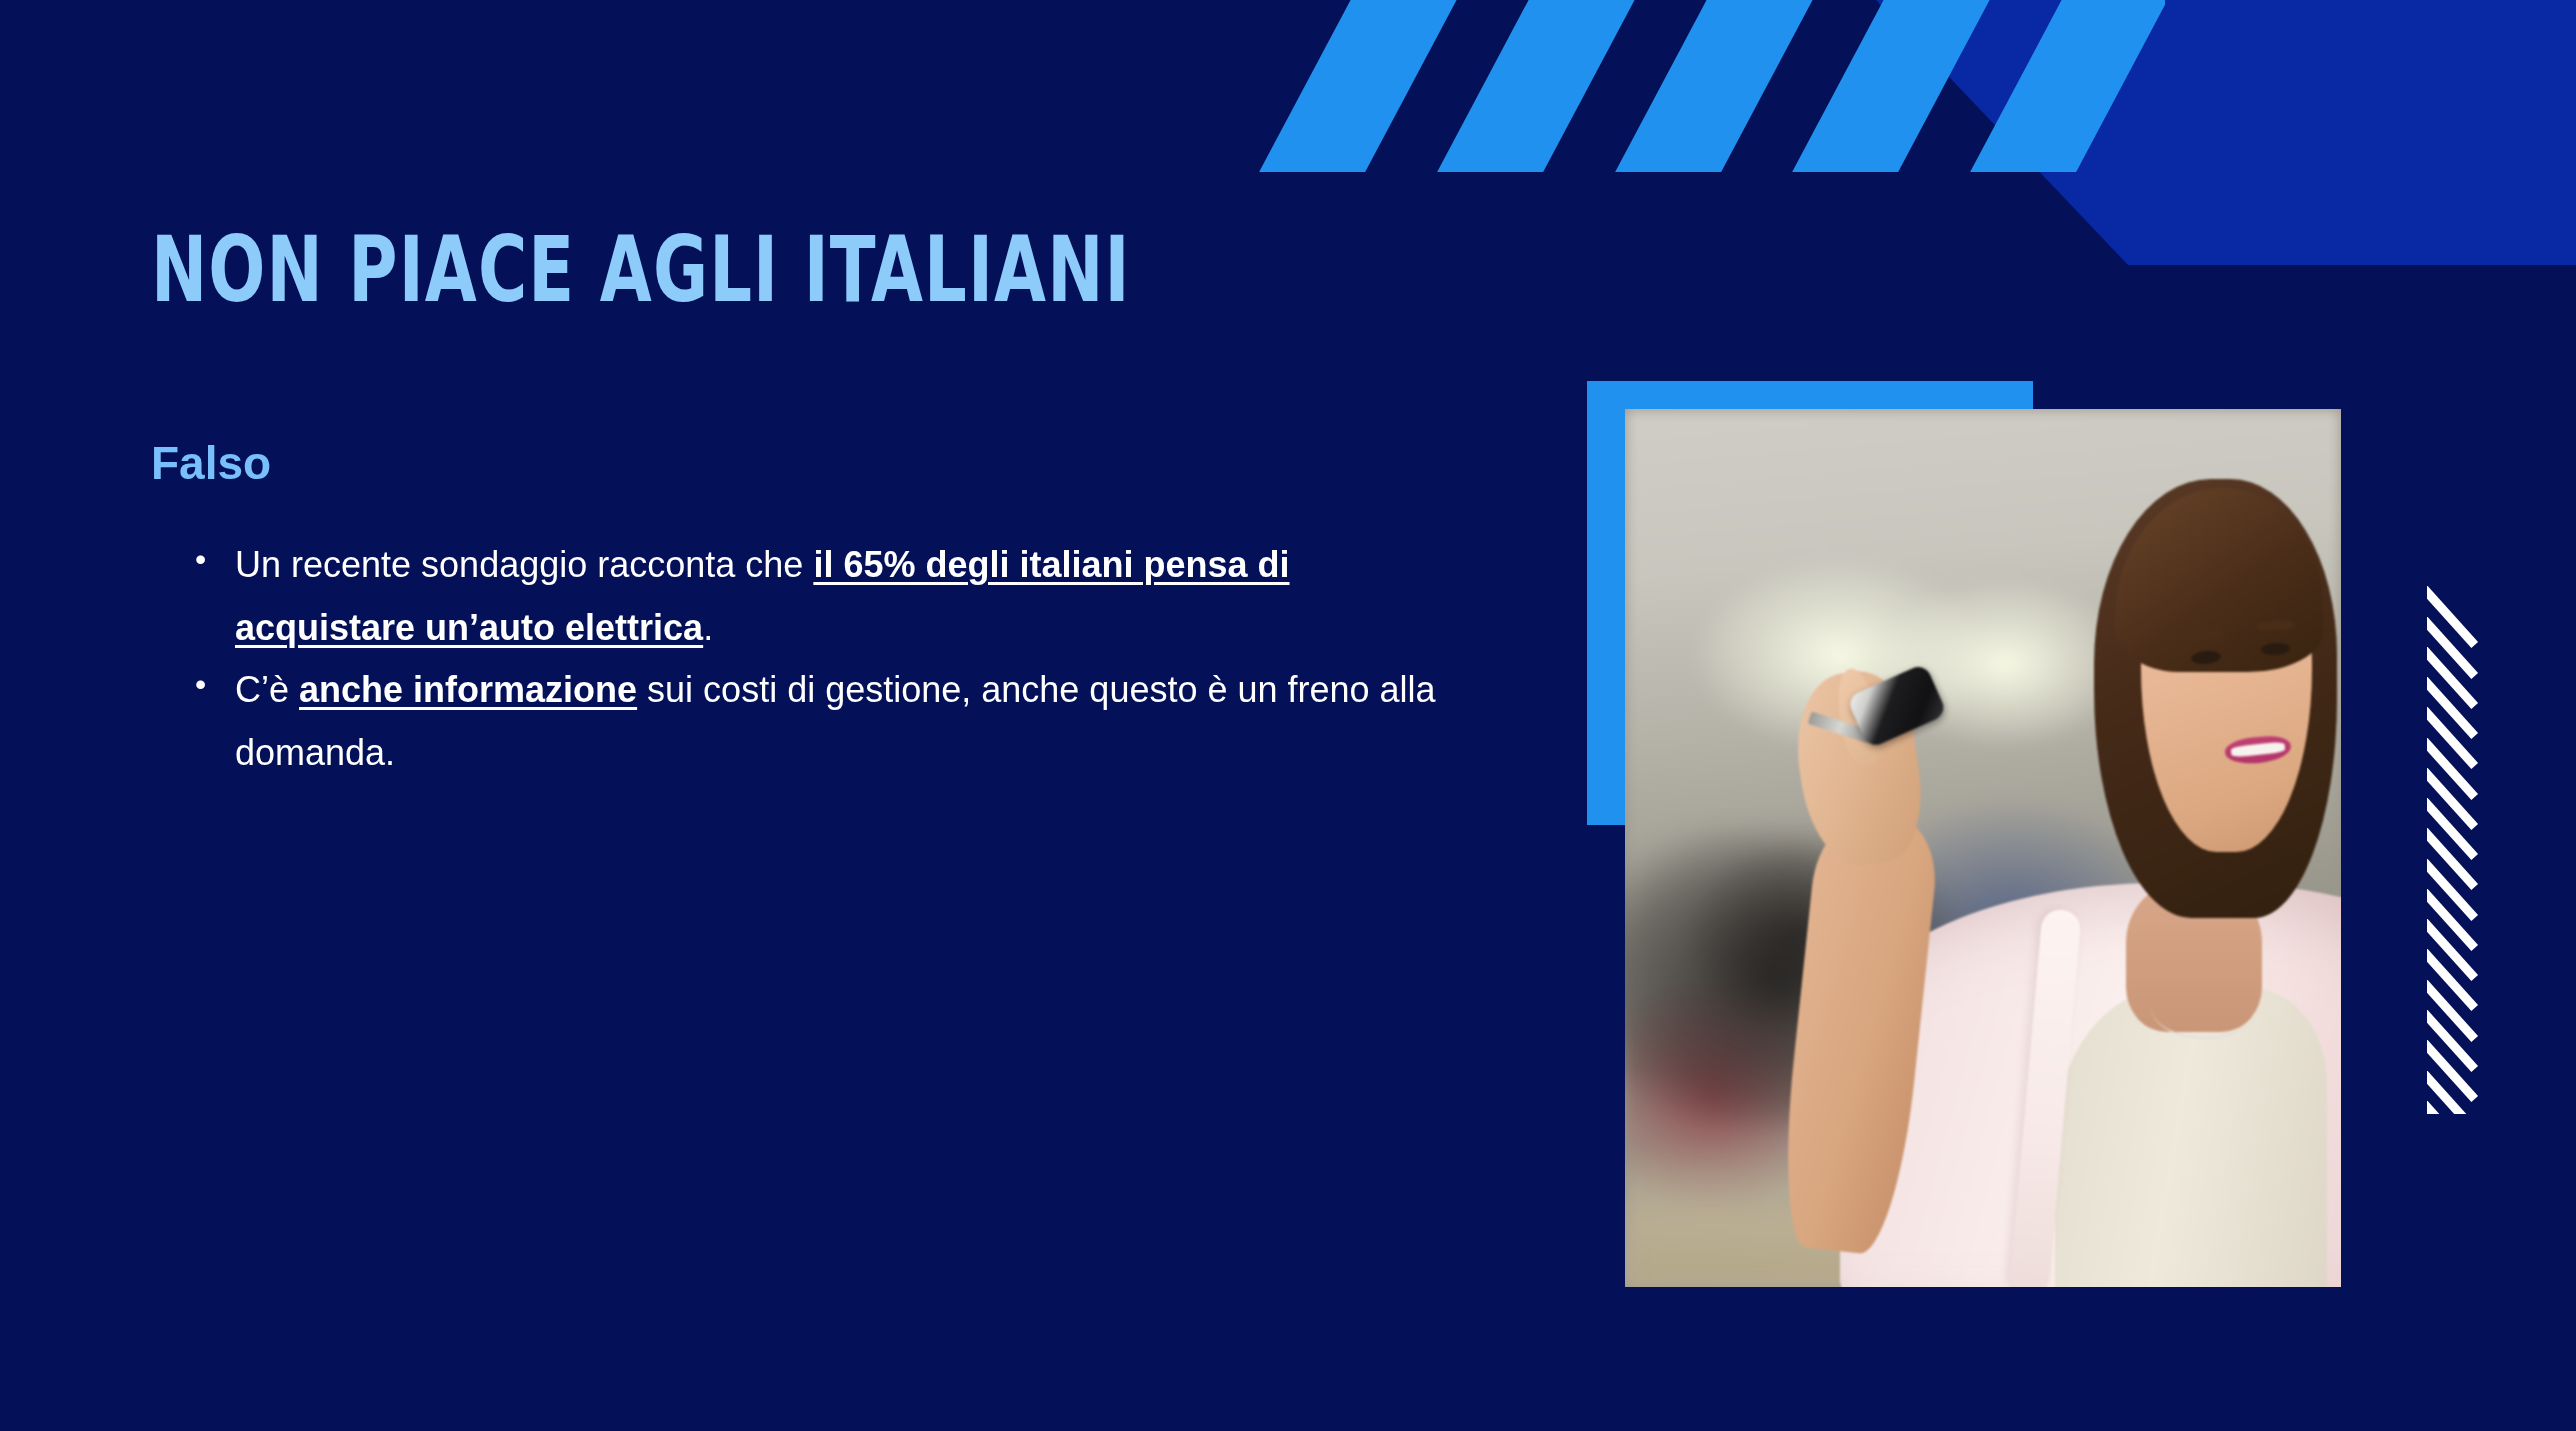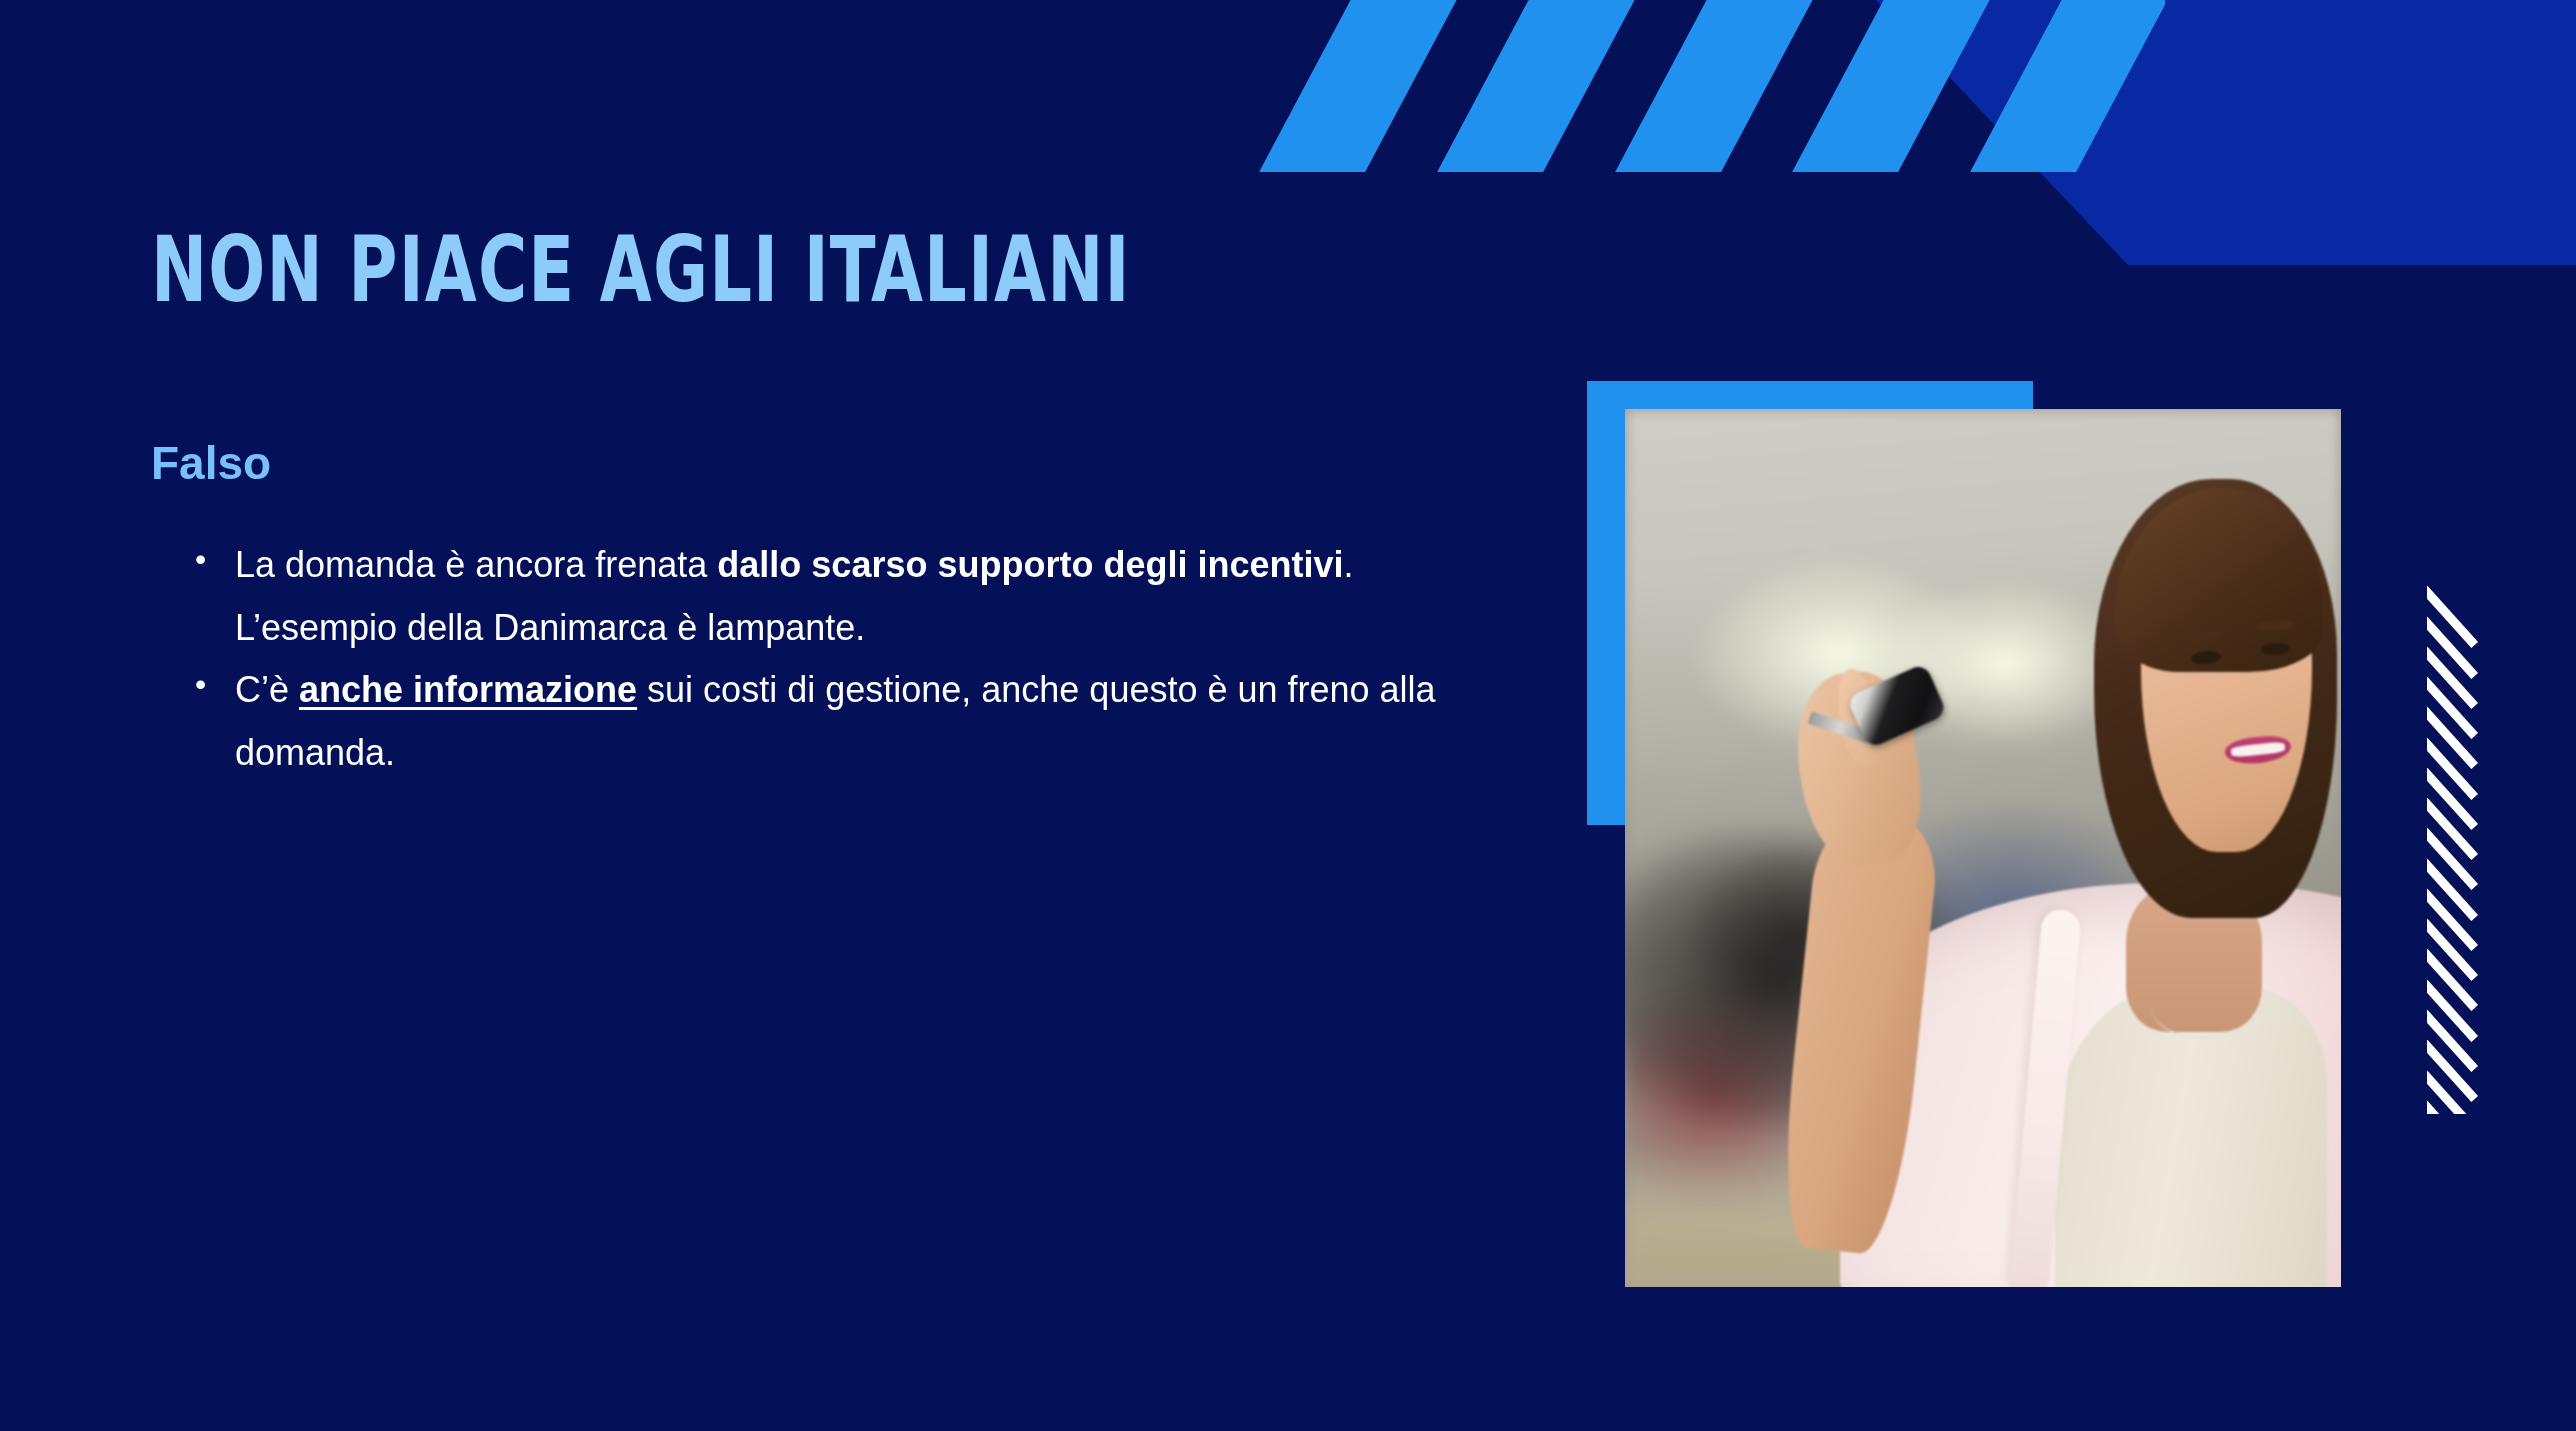--- a/index.html
+++ b/index.html
@@ -397,21 +397,21 @@
     <div class="stripe s3"></div>
     <div class="stripe s4"></div>
     <div class="stripe s5"></div>
   </div>
 
   <div class="title">NON PIACE AGLI ITALIANI</div>
 
   <div class="subtitle">Falso</div>
 
   <ul class="bullets">
-    <li> La domanda è ancora frenata <b>dallo scarso supporto degli incentivi</b>. L’esempio della Danimarca è lampante.</li>
+    <li>Un recente sondaggio racconta che <b><u>il 65% degli italiani pensa di acquistare un’auto elettrica</u></b>.</li>
     <li>C’è <b><u>anche informazione</u></b> sui costi di gestione, anche questo è un freno alla domanda.</li>
   </ul>
 
   <div class="accent-square"></div>
 
   <div class="photo-frame" aria-label="Donna sorridente con camicia rosa che tiene in mano le chiavi di un’auto in un’autofficina">
     <div class="bg-wash"></div>
     <div class="bg-car"></div>
     <div class="bg-floor"></div>
     <div class="person">

